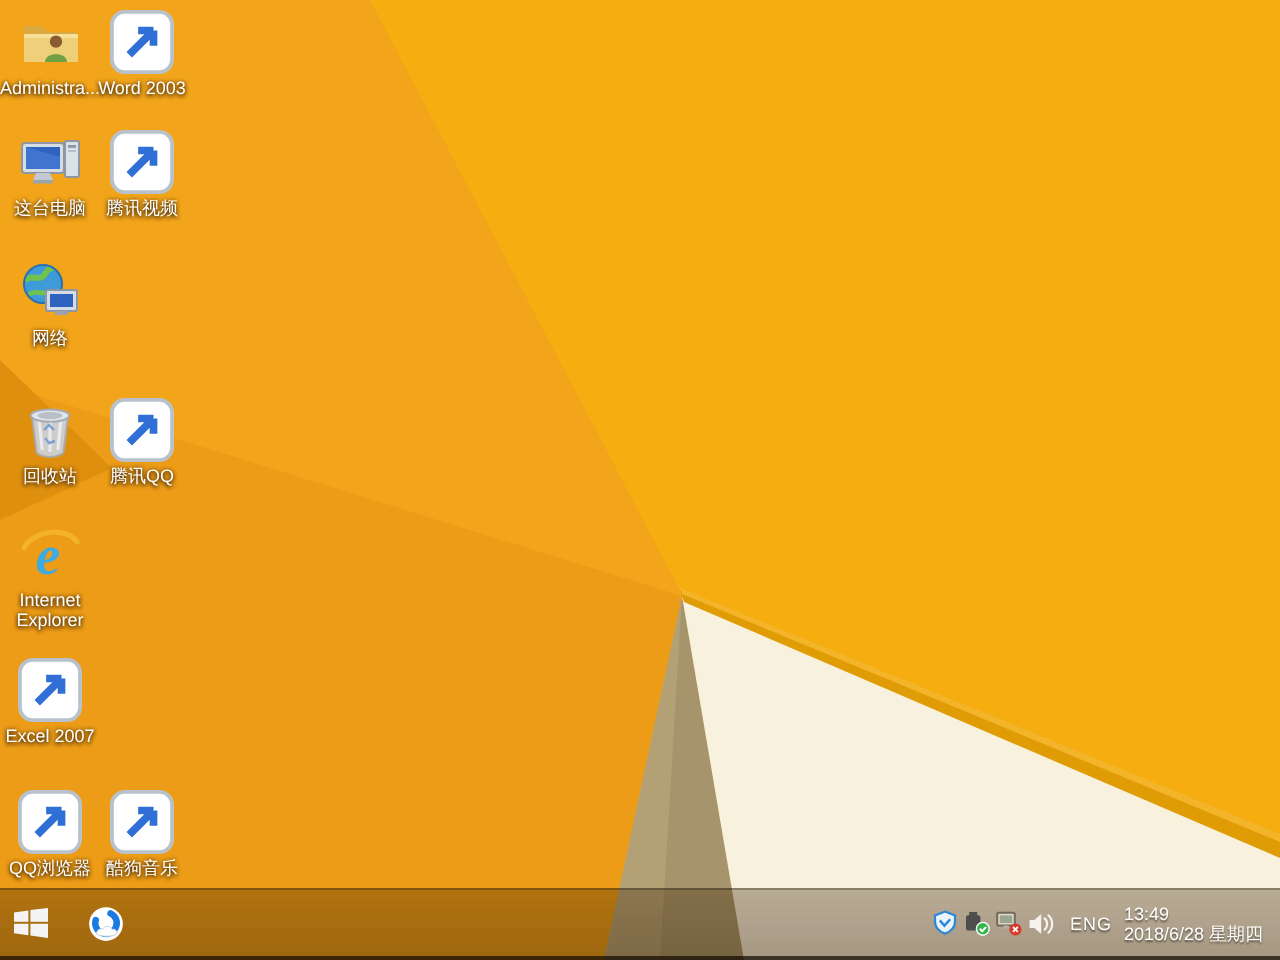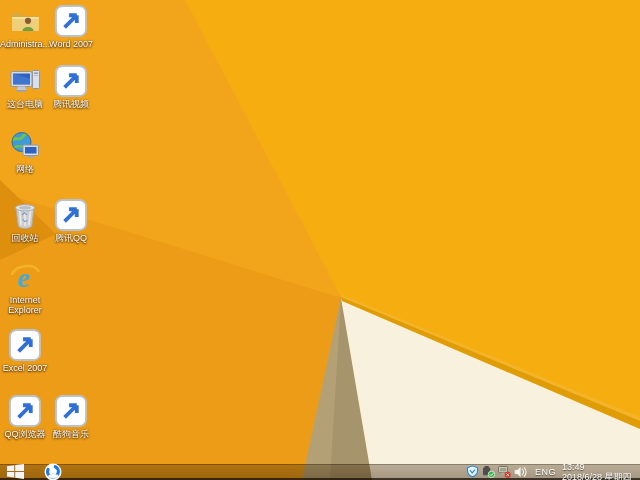--- a/index.html
+++ b/index.html
@@ -7,21 +7,21 @@
           font-family:"Liberation Sans",sans-serif;-webkit-font-smoothing:antialiased;}
   .wallpaper{position:absolute;inset:0;}
   
   .dicon{position:absolute;width:64px;text-align:center;cursor:default;}
   .glyph{position:relative;width:32px;height:32px;margin:0 auto;}
   .glyph svg{display:block;width:32px;height:32px;}
   .badge{position:absolute;left:0;bottom:0;width:10px;height:10px;}
   .dlabel{display:block;margin-top:2px;font-size:9px;line-height:10px;color:#fff;
           text-shadow:0 1px 2px rgba(40,20,0,.9),0 0 2px rgba(40,20,0,.7);}
   
-  .taskbar{position:absolute;left:0;right:0;bottom:0;height:16px;
+  .taskbar{position:absolute;left:0;right:0;bottom:0;height:36px;
            background:linear-gradient(rgba(62,36,6,.34),rgba(52,30,5,.42));
            border-top:1px solid rgba(0,0,0,.18);
            border-bottom:2px solid rgba(20,12,2,.75);
            box-sizing:border-box;display:flex;align-items:center;}
   .startbtn{width:30px;height:100%;display:flex;align-items:center;justify-content:center;}
   .task-icon{width:30px;height:100%;display:flex;align-items:center;justify-content:center;margin-left:8px;}
   .tray{margin-left:auto;display:flex;align-items:center;height:100%;}
   .tray-ico{width:15px;height:100%;display:flex;align-items:center;justify-content:center;margin-right:1px;}
   .lang{font-size:9px;color:#fff;margin:0 6px 0 6px;letter-spacing:.5px;text-shadow:0 1px 1px rgba(0,0,0,.5);}
   .clock{width:74px;margin-right:4px;text-align:left;color:#fff;
@@ -63,21 +63,21 @@
         <path d="M6 2h14l6 6v22H6z" fill="#fff" stroke="#aeb6c2" stroke-width="1"></path>
         <path d="M20 2v6h6z" fill="#d7dee8"></path>
         <path d="M8 6c6 2 6 16 14 18" stroke="#e8a33d" stroke-width="1.4" fill="none"></path>
         <text x="16" y="25" font-size="17" font-weight="bold" fill="#2b579a" text-anchor="middle" font-family="Liberation Serif,serif">W</text>
       </svg>
       <svg class="badge" viewBox="0 0 10 10">
         <rect x="0.3" y="0.3" width="9.4" height="9.4" rx="2" fill="#fff" stroke="#b9c2cc" stroke-width="0.6"></rect>
         <path d="M3 7L6.8 3.2M6.8 3.2H4.4M6.8 3.2V5.6" stroke="#2f6fd6" stroke-width="1.2" fill="none"></path>
       </svg>
     </div>
-    <span class="dlabel">Word 2007</span>
+    <span class="dlabel">Word 2003</span>
   </div>
 
   <div class="dicon" style="left:-7px;top:65px">
     <div class="glyph">
       <svg viewBox="0 0 32 32">
         <rect x="2" y="6.5" width="21" height="15" rx="1.5" fill="#d6dce4" stroke="#8c96a4"></rect>
         <rect x="4" y="8.5" width="17" height="11" fill="#2f63c0"></rect>
         <path d="M4 8.5l17 5v6H4z" fill="#4f83de" opacity=".55"></path>
         <path d="M9 21.5h7l1.5 3.5h-10z" fill="#c2c9d2"></path>
         <rect x="7.5" y="25" width="10" height="1.8" rx=".5" fill="#9aa3ae"></rect>

